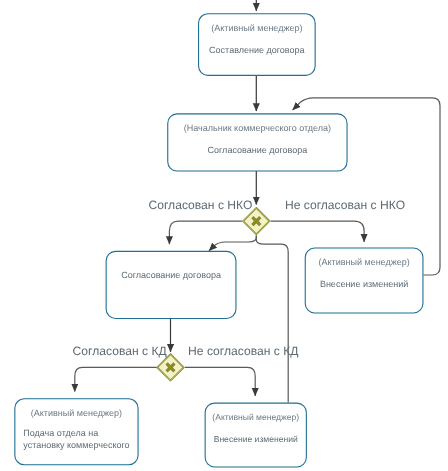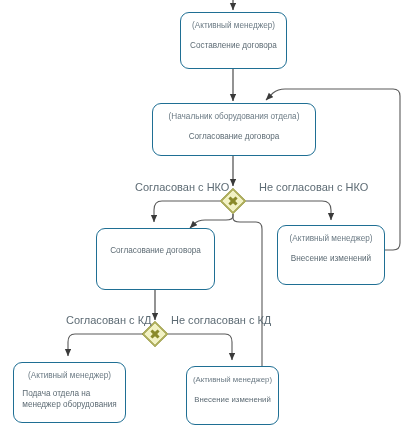--- a/index.html
+++ b/index.html
@@ -100,21 +100,21 @@
 
     <path d="M168,334 L225,334 Q232,334 232,342 L232,360" stroke="#5a5a5a" stroke-width="1.1" fill="none" marker-end="url(#arw)"></path>
   </svg>
 
   <div class="task" style="left:180px; top:12px; width:107px; height:57px;">
     <div class="role">(Активный менеджер)</div>
     <div class="name">Составление договора</div>
   </div>
 
   <div class="task" style="left:152px; top:103px; width:164px; height:53px;">
-    <div class="role">(Начальник оборудования отдела)</div>
+    <div class="role">(Начальник коммерческого отдела)</div>
     <div class="name">Согласование договора</div>
   </div>
 
   <div class="gateway" style="left:220px; top:188px;">
     <svg width="26" height="26" viewBox="0 0 26 26">
       <path d="M13,1 L25,13 L13,25 L1,13 Z" fill="#f2f2c4" stroke="#8a8a2a" stroke-width="1.6"></path>
       <path d="M13,1 L25,13 L13,25 L1,13 Z" fill="none" stroke="#c8c878" stroke-width="0.6"></path>
       <g transform="translate(13,13)">
         <path d="M-4.6,-2.6 L-2.6,-4.6 L0,-2.2 L2.6,-4.6 L4.6,-2.6 L2.2,0 L4.6,2.6 L2.6,4.6 L0,2.2 L-2.6,4.6 L-4.6,2.6 L-2.2,0 Z" fill="#8a8a2a"></path>
       </g>
@@ -141,21 +141,21 @@
       </g>
     </svg>
   </div>
   <div class="gwlabel" style="left:66px; top:314px;">Согласован с КД</div>
   <div class="gwlabel" style="left:171px; top:314px;text-align:right;">Не согласован с КД</div>
 
   <div class="task" style="left:13px; top:362px; width:113px; height:61px;">
     <div class="role">(Активный менеджер)</div>
     <div class="name" style="margin-top:7px;">
       <span>Подача отдела на</span><br>
-      <span>менеджер оборудования</span>
+      <span>установку коммерческого</span>
     </div>
   </div>
 
   <div class="task" style="left:186px; top:366px; width:93px; height:59px;">
     <div class="role" style="font-size:7.8px;">(Активный менеджер)</div>
     <div class="name" style="font-size:7.8px;">Внесение изменений</div>
   </div>
 
 </div>
 

